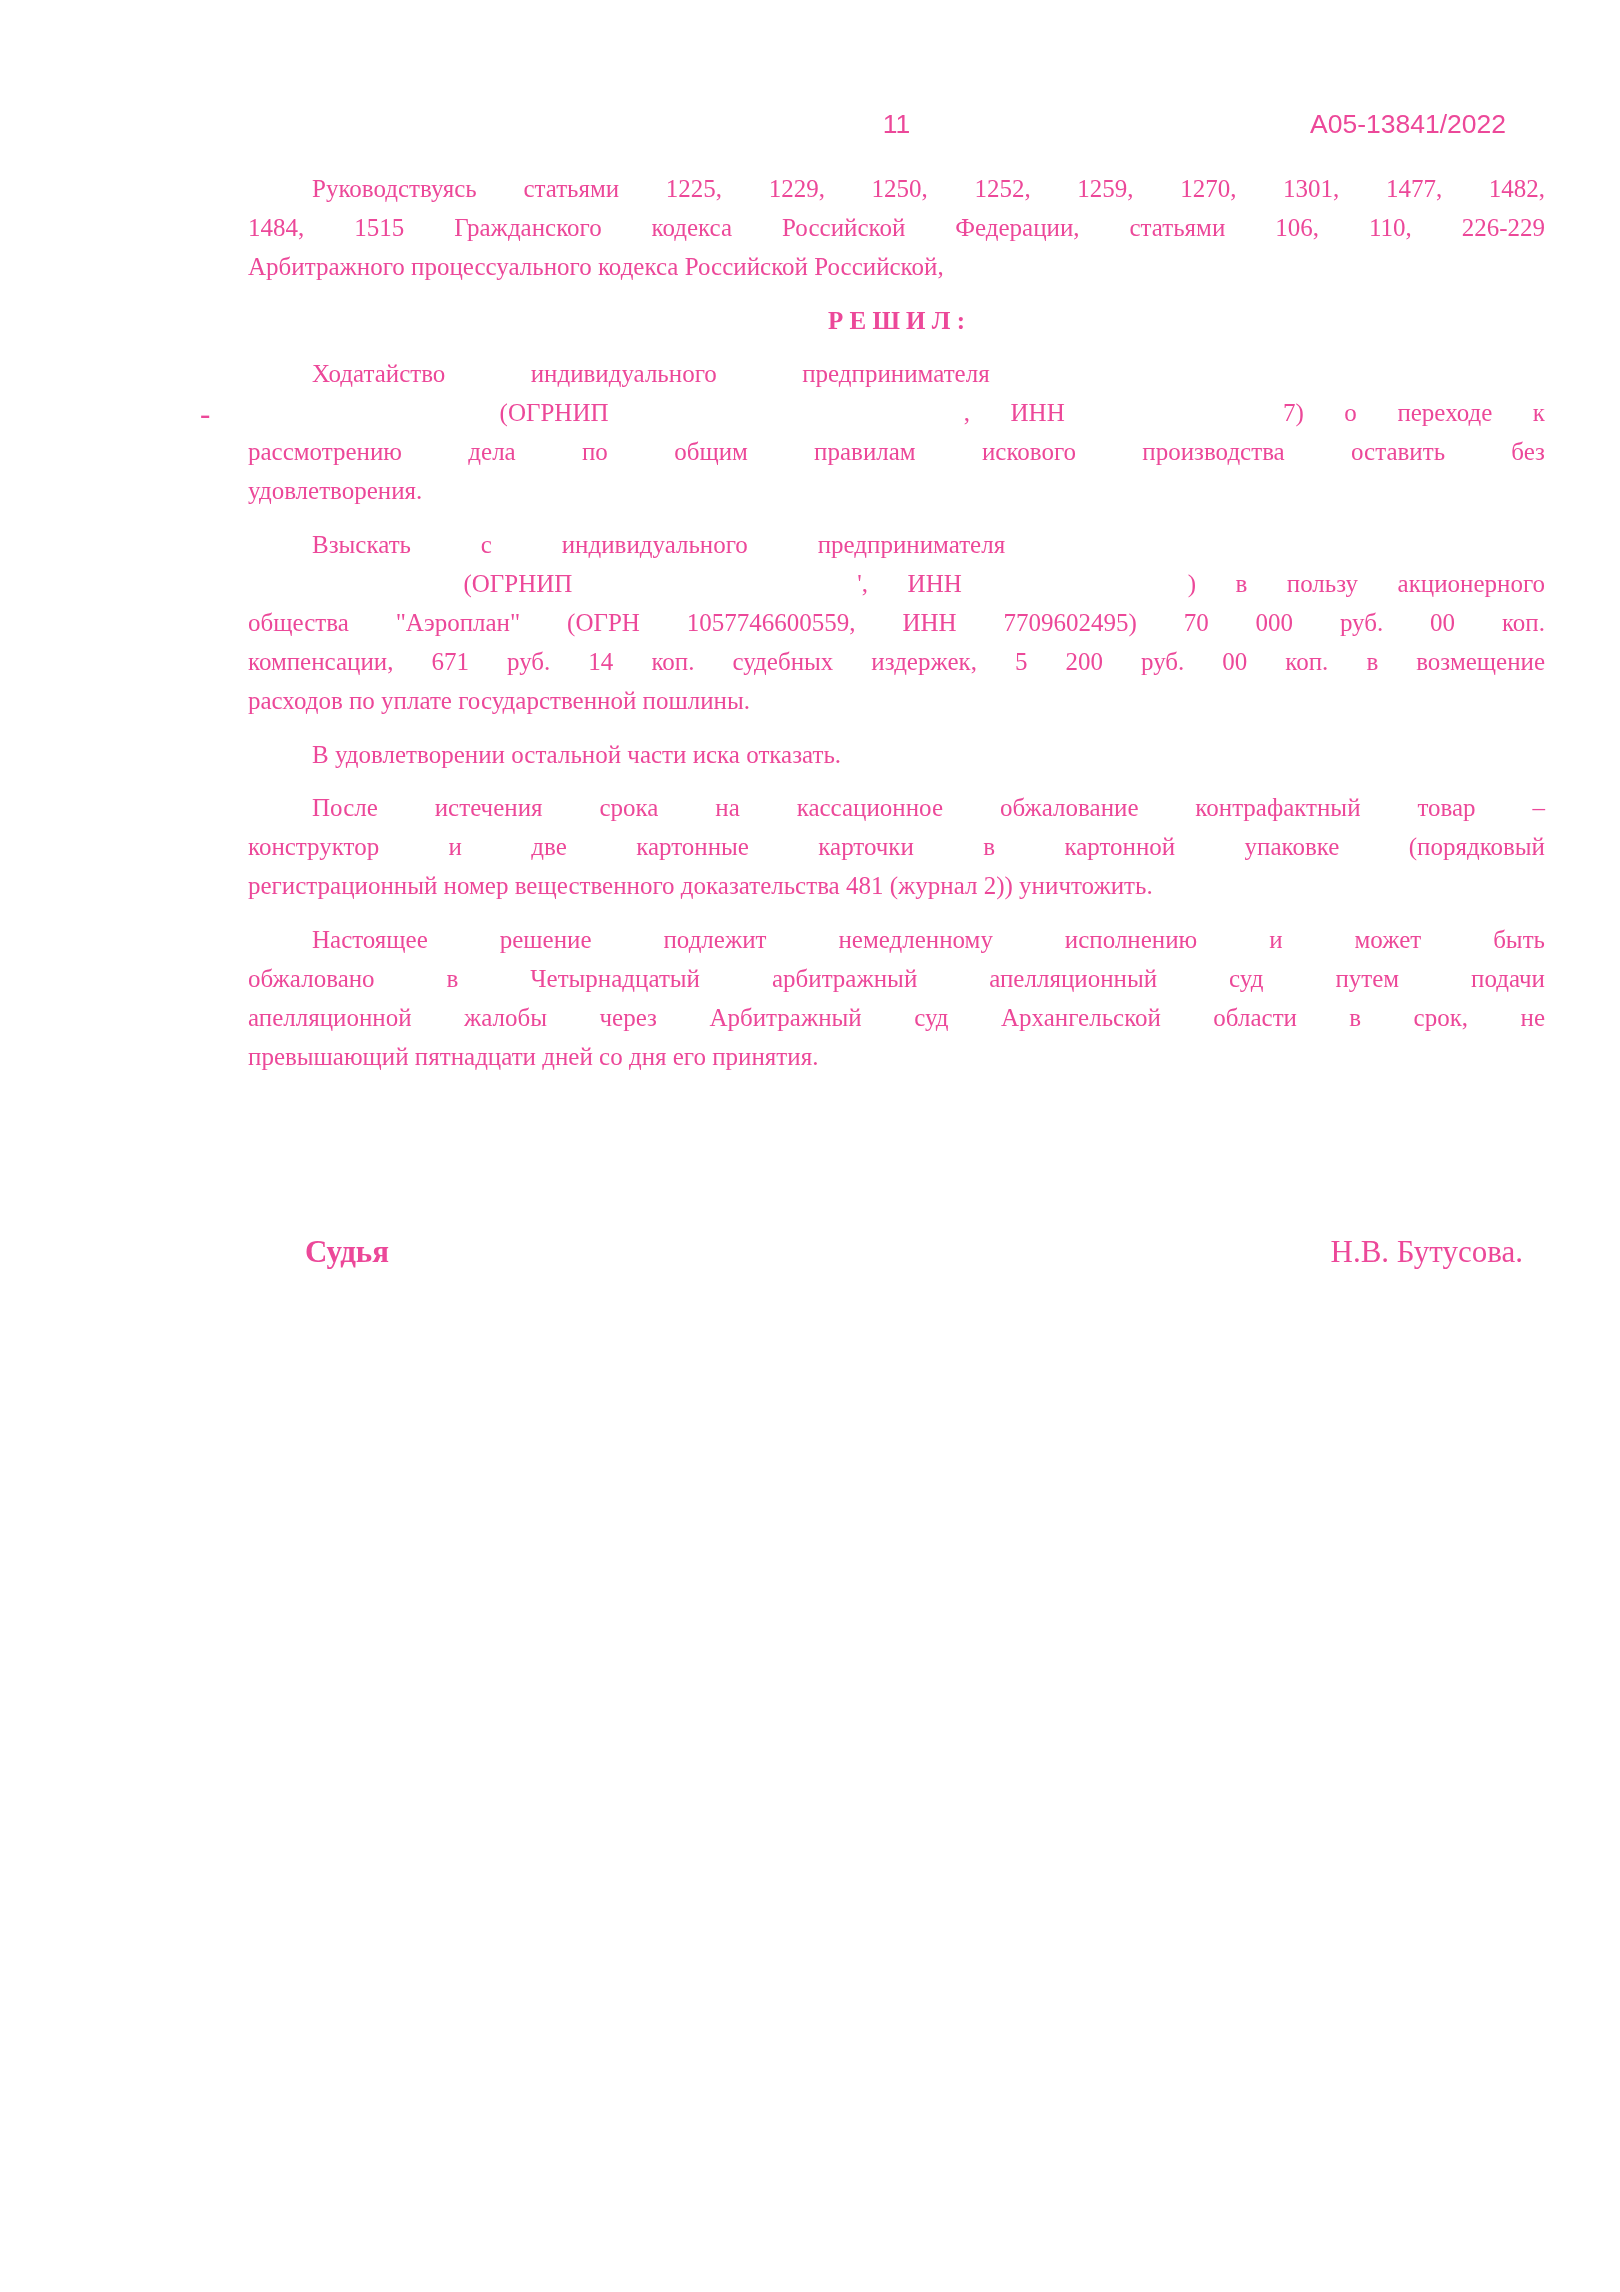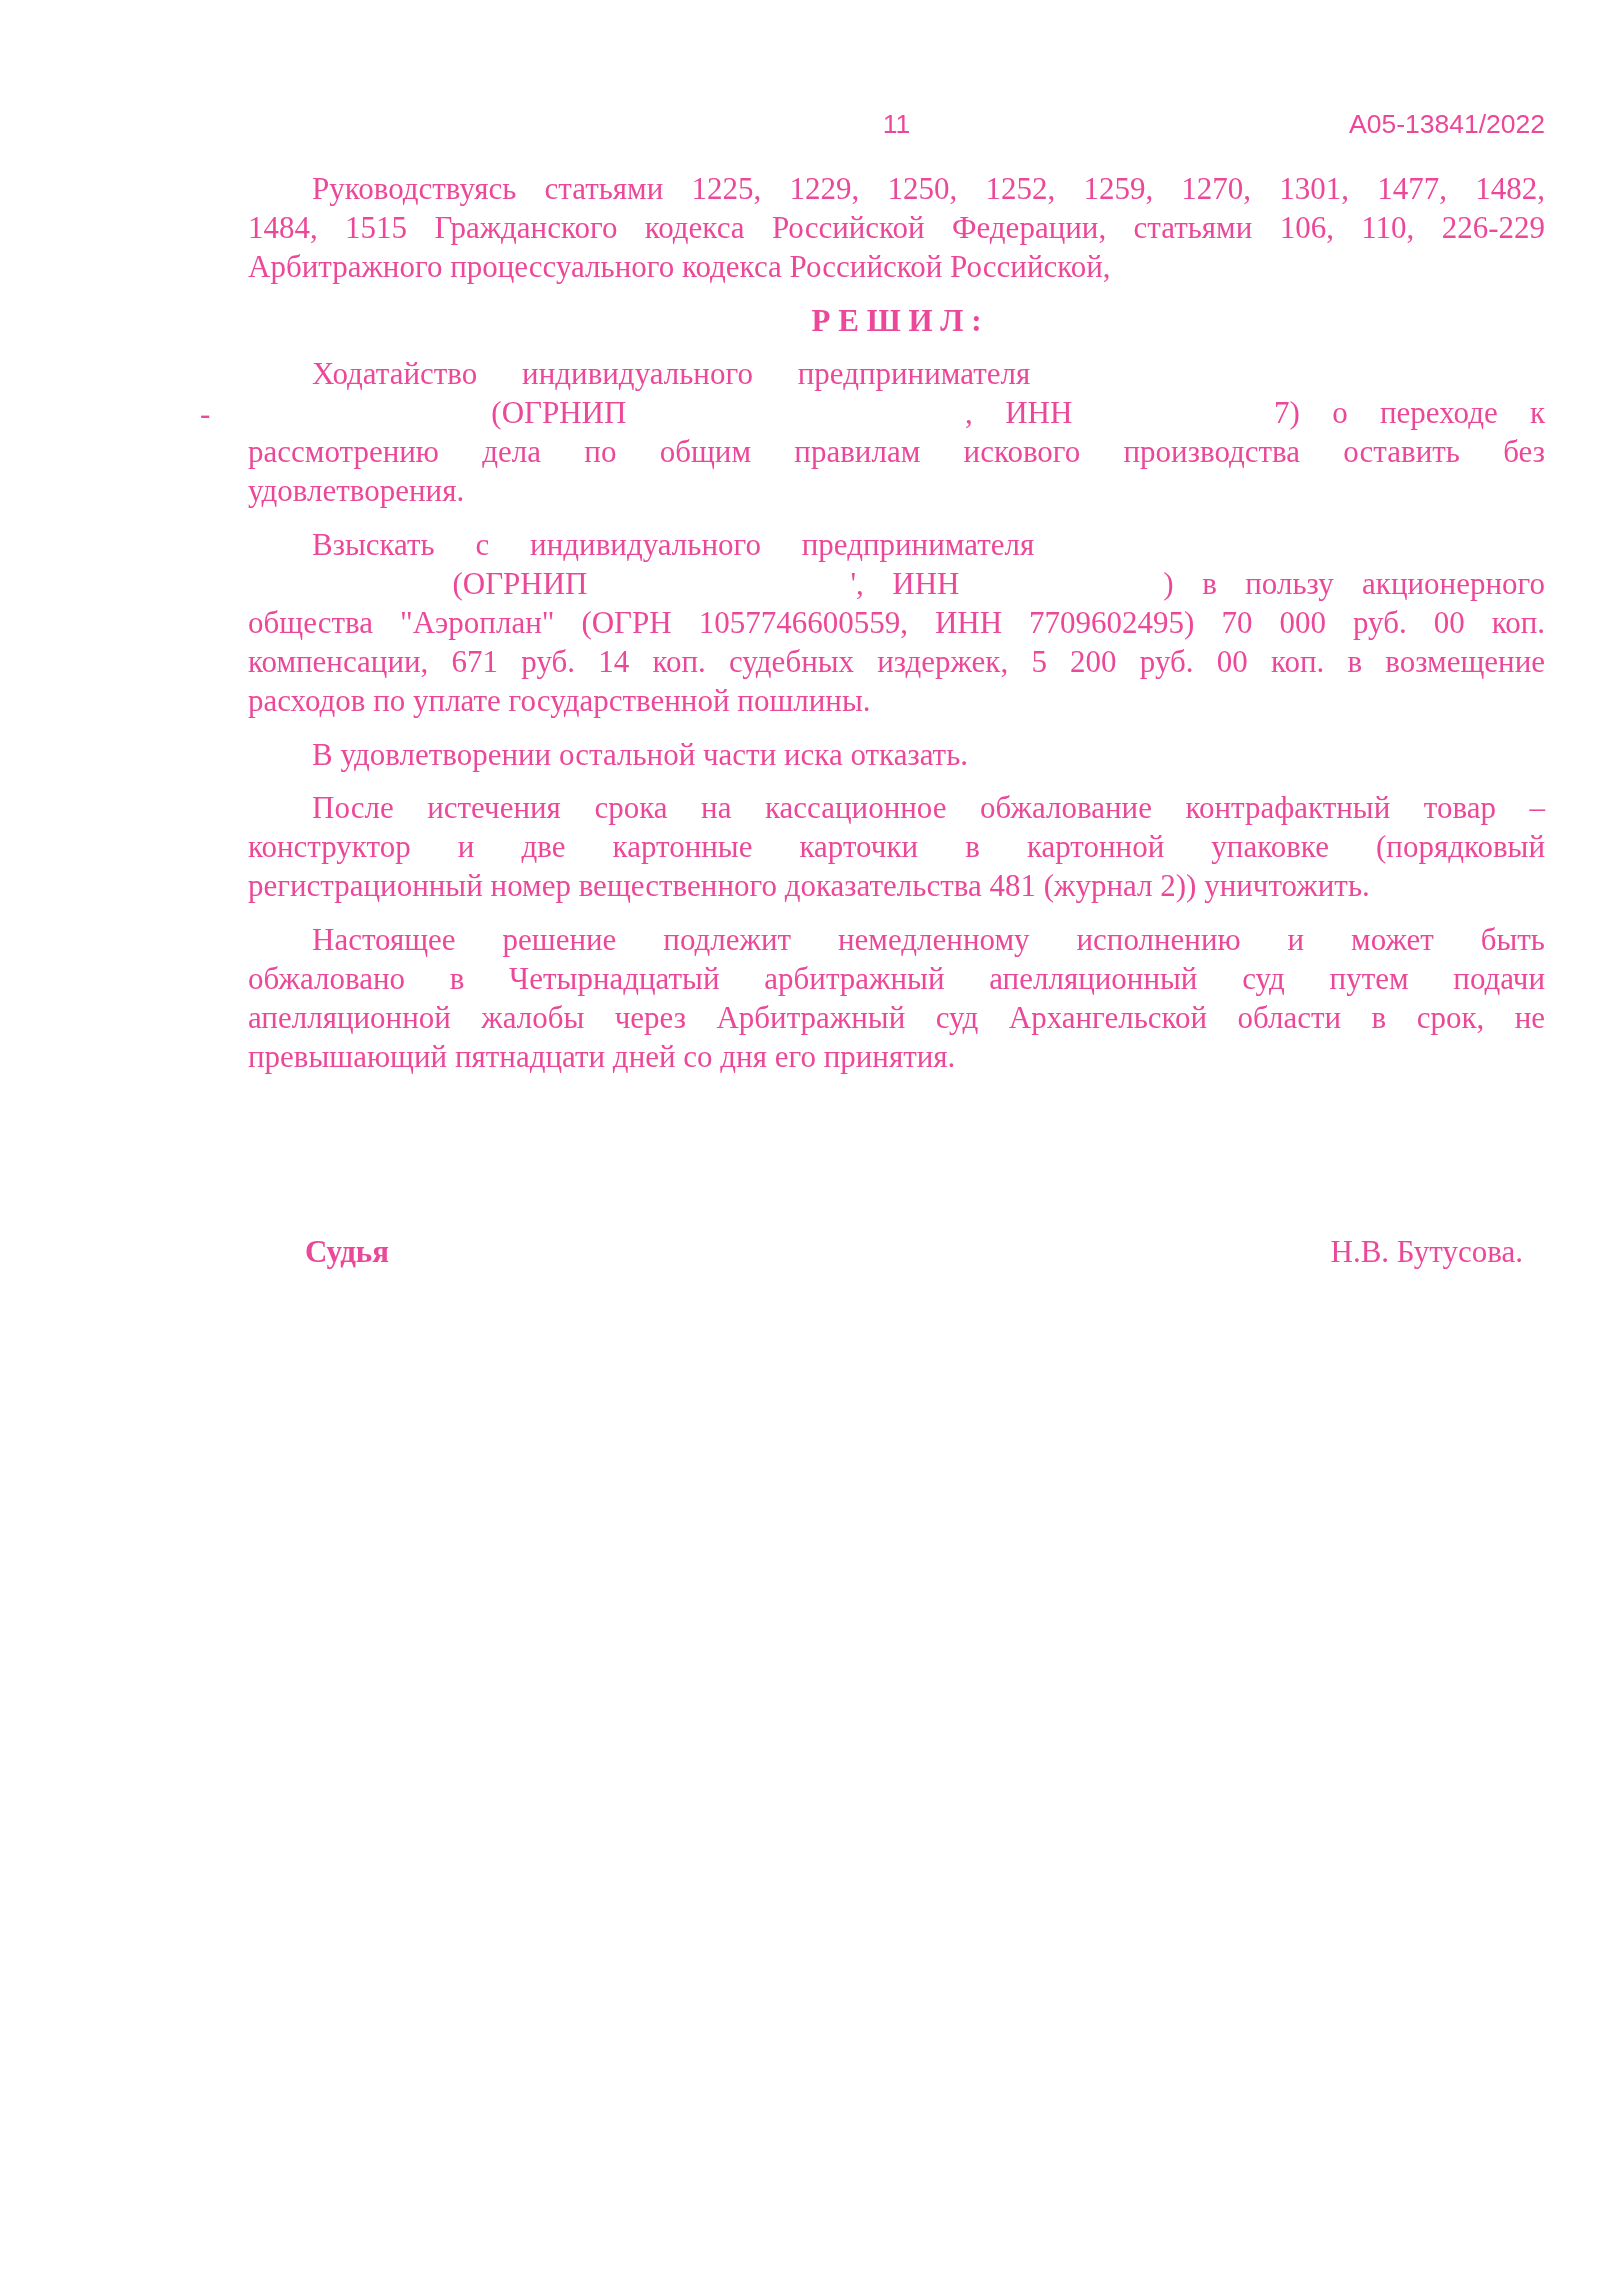--- a/index.html
+++ b/index.html
@@ -20,28 +20,28 @@
     right: 119px;
     display: flex;
     align-items: flex-start;
     font-family: "Liberation Sans", "DejaVu Sans", sans-serif;
     font-size: 26.5px;
     line-height: 29px;
   }
   .h-spacer { flex: 1; }
   .page-num { flex: 0 0 auto; }
   .h-right { flex: 1; text-align: right; }
-  .case-num { }
+  .case-num { margin-right: 39px; }
 
   .doc-body {
     position: absolute;
     top: 169px;
     left: 248px;
     right: 119px;
-    font-size: 31px;
+    font-size: 25px;
     line-height: 39px;
   }
   .para { margin: 0 0 14.7px 0; }
   .para.heading { font-weight: bold; }
   .line { text-align: left; white-space: normal; }
   .line.just { text-align: justify; text-align-last: justify; }
   .line.center { text-align: center; text-align-last: center; }
   .line.indent { text-indent: 64px; }
   .gap { display: inline-block; height: 2px; vertical-align: baseline; }
 

